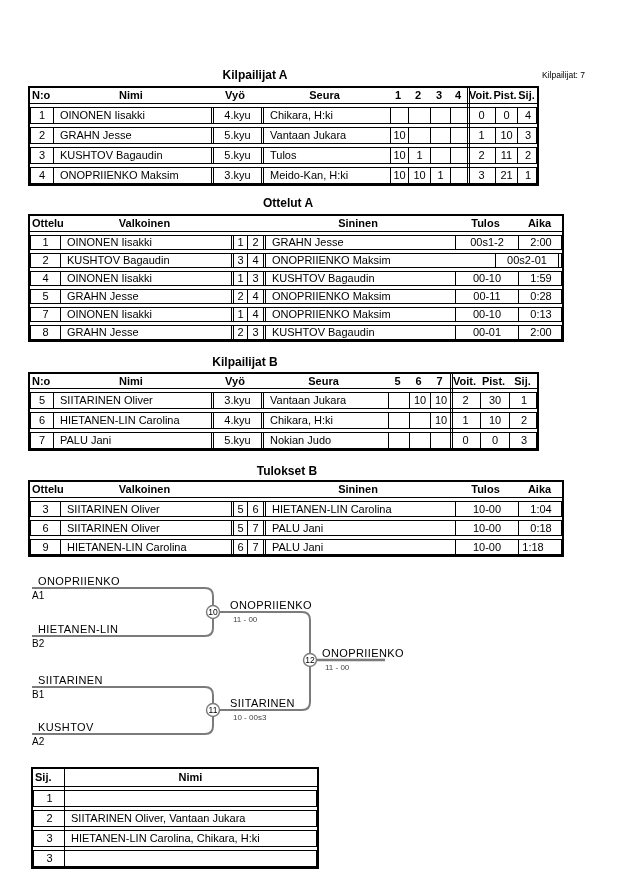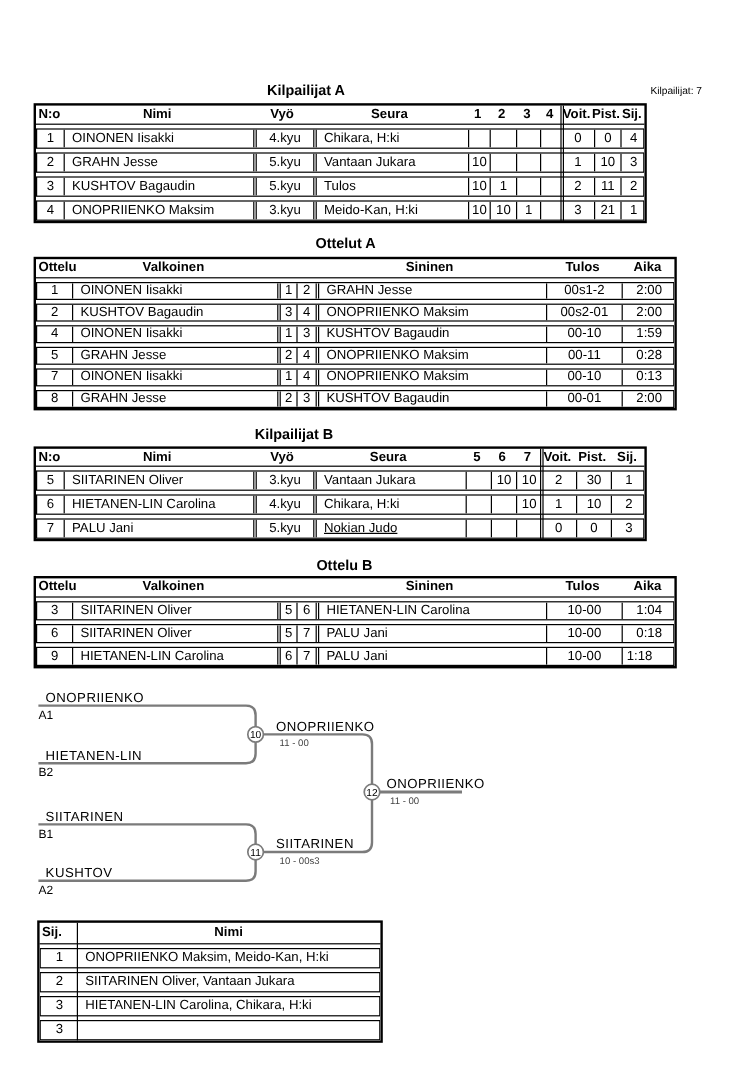--- a/index.html
+++ b/index.html
@@ -123,21 +123,21 @@
         <div class="cell l bld" style="width: 192px; line-height: 13px;">GRAHN Jesse</div>
         <div class="cell c bl1" style="width: 63px; line-height: 13px;">00s1-2</div>
         <div class="cell c bl1" style="width: 45px; line-height: 13px;">2:00</div>
       </div>
       <div class="trow" style="height: 15px;">
         <div class="cell c bl0" style="width: 29px; line-height: 13px;">2</div>
         <div class="cell l bl1" style="width: 171px; line-height: 13px;">KUSHTOV Bagaudin</div>
         <div class="cell c bld" style="width: 16px; line-height: 13px;">3</div>
         <div class="cell c bl1" style="width: 16px; line-height: 13px;">4</div>
         <div class="cell l bld" style="width: 192px; line-height: 13px;">ONOPRIIENKO Maksim</div>
-        <div class="cell c bl1" style="width: 63px; line-height: 13px;">00s2-01</div>
+        <div class="cell c bl1" style="width: 63px; line-height: 13px; margin-left: 40px;">00s2-01</div>
         <div class="cell c bl1" style="width: 45px; line-height: 13px;">2:00</div>
       </div>
       <div class="trow" style="height: 15px;">
         <div class="cell c bl0" style="width: 29px; line-height: 13px;">4</div>
         <div class="cell l bl1" style="width: 171px; line-height: 13px;">OINONEN Iisakki</div>
         <div class="cell c bld" style="width: 16px; line-height: 13px;">1</div>
         <div class="cell c bl1" style="width: 16px; line-height: 13px;">3</div>
         <div class="cell l bld" style="width: 192px; line-height: 13px;">KUSHTOV Bagaudin</div>
         <div class="cell c bl1" style="width: 63px; line-height: 13px;">00-10</div>
         <div class="cell c bl1" style="width: 45px; line-height: 13px;">1:59</div>
@@ -206,32 +206,32 @@
         <div class="cell c bl1" style="width: 21px; line-height: 15px;"></div>
         <div class="cell c bl1" style="width: 21px; line-height: 15px;">10</div>
         <div class="cell c bl0" style="width: 29px; line-height: 15px;">1</div>
         <div class="cell c bl1" style="width: 29px; line-height: 15px;">10</div>
         <div class="cell c bl1" style="width: 29px; line-height: 15px;">2</div>
       </div>
       <div class="trow" style="height: 17px;">
         <div class="cell c bl0" style="width: 22px; line-height: 15px;">7</div>
         <div class="cell l bl1" style="width: 158px; line-height: 15px;">PALU Jani</div>
         <div class="cell c bld" style="width: 50px; line-height: 15px;">5.kyu</div>
-        <div class="cell l bld" style="width: 127px; line-height: 15px; text-decoration: underline;">Nokian Judo</div>
+        <div class="cell l bld" style="width: 127px; line-height: 15px;">Nokian Judo</div>
         <div class="cell c bl1" style="width: 21px; line-height: 15px;"></div>
         <div class="cell c bl1" style="width: 21px; line-height: 15px;"></div>
         <div class="cell c bl1" style="width: 21px; line-height: 15px;"></div>
         <div class="cell c bl0" style="width: 29px; line-height: 15px;">0</div>
         <div class="cell c bl1" style="width: 29px; line-height: 15px;">0</div>
         <div class="cell c bl1" style="width: 29px; line-height: 15px;">3</div>
       </div>
       <div class="sep" style="left: 420px; border-left: 3px double rgb(0, 0, 0);"></div>
     </div>
 
-  <div class="subhead" style="left:137px;top:464px;width:300px;">Ottelu B</div>
+  <div class="subhead" style="left:137px;top:464px;width:300px;">Tulokset B</div>
   <div class="shiai-table" style="left: 28px; top: 480px; width: 532px;">
       <div class="thead" style="height: 15px; line-height: 15px;">
         <span class="hlabel" style="left: 2px;">Ottelu</span>
         <span class="hlabel" style="left: 114.5px; transform: translateX(-50%);">Valkoinen</span>
         <span class="hlabel" style="left: 328px; transform: translateX(-50%);">Sininen</span>
         <span class="hlabel" style="left: 455.5px; transform: translateX(-50%);">Tulos</span>
         <span class="hlabel" style="left: 509.5px; transform: translateX(-50%);">Aika</span>
       </div>
       <div class="trow" style="height: 16px;">
         <div class="cell c bl0" style="width: 29px; line-height: 14px;">3</div>
@@ -294,21 +294,20 @@
     <text class="bscore" x="325" y="110">11 - 00</text>
   </svg>
 
   <div class="shiai-table" style="left: 31px; top: 767px; width: 284px;">
       <div class="thead" style="height: 17px; line-height: 17px;">
         <span class="hlabel" style="left: 2px;">Sij.</span>
         <span class="hlabel" style="left: 157.5px; transform: translateX(-50%);">Nimi</span>
       </div>
       <div class="trow" style="height: 17px;">
         <div class="cell c bl0" style="width: 31px; line-height: 15px;">1</div>
-        <div class="cell l bl0" style="width: 253px; line-height: 15px;">ONOPRIIENKO Maksim, Meido-Kan, H:ki</div>
       </div>
       <div class="trow" style="height: 17px;">
         <div class="cell c bl0" style="width: 31px; line-height: 15px;">2</div>
         <div class="cell l bl0" style="width: 253px; line-height: 15px;">SIITARINEN Oliver, Vantaan Jukara</div>
       </div>
       <div class="trow" style="height: 17px;">
         <div class="cell c bl0" style="width: 31px; line-height: 15px;">3</div>
         <div class="cell l bl0" style="width: 253px; line-height: 15px;">HIETANEN-LIN Carolina, Chikara, H:ki</div>
       </div>
       <div class="trow" style="height: 17px;">

